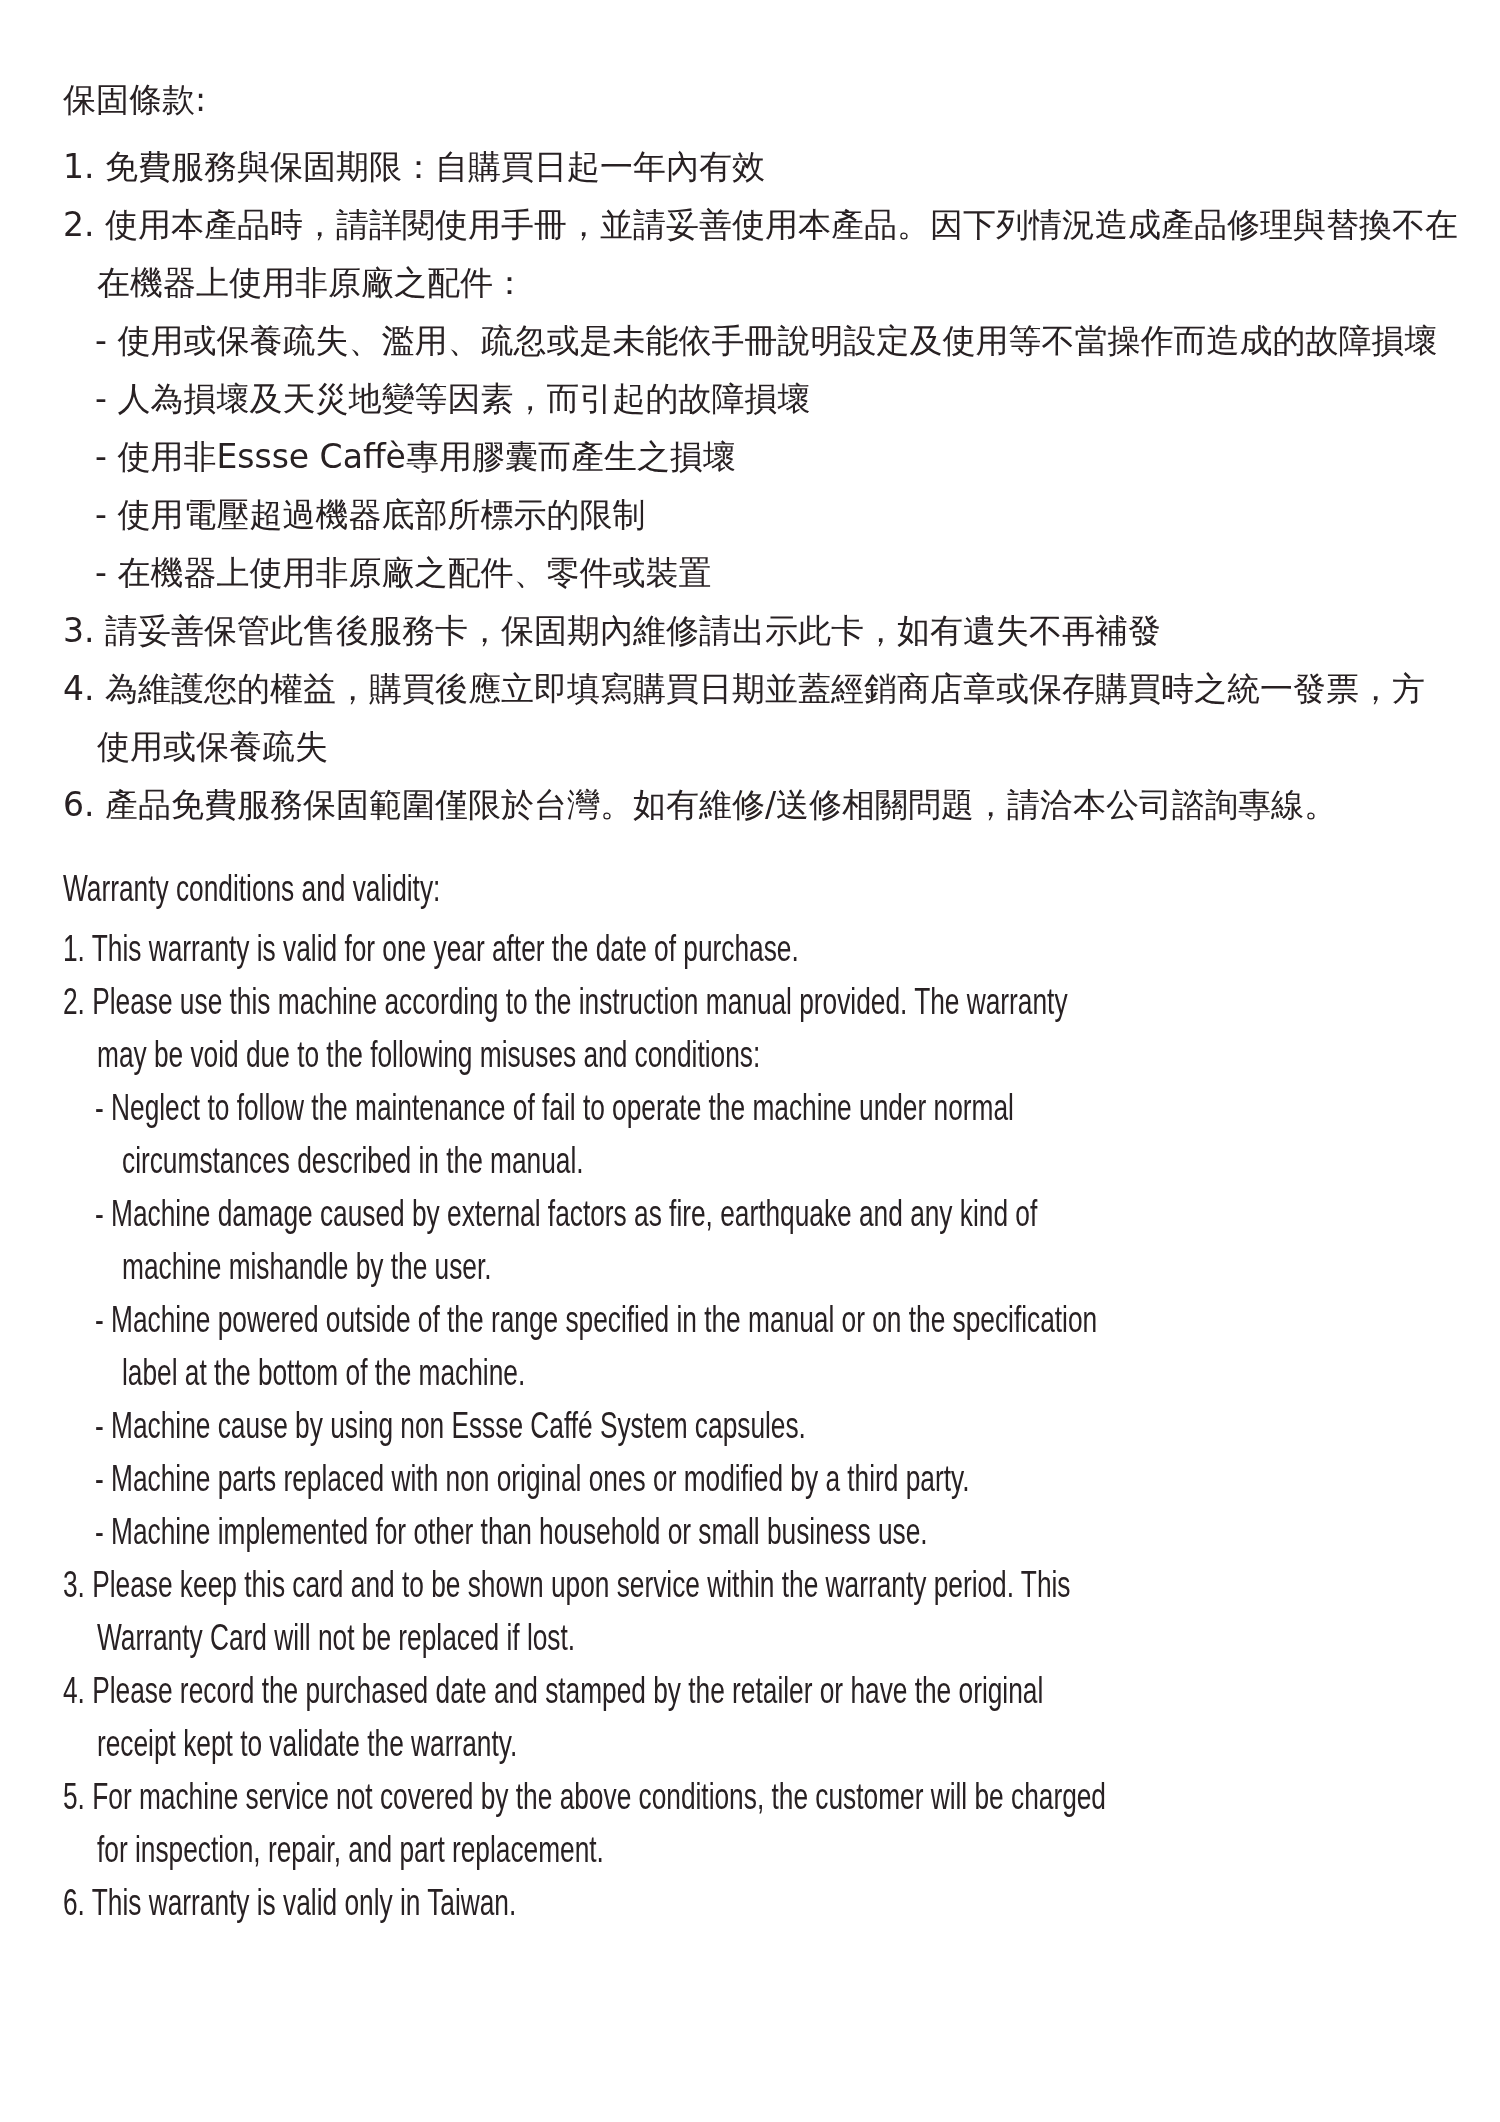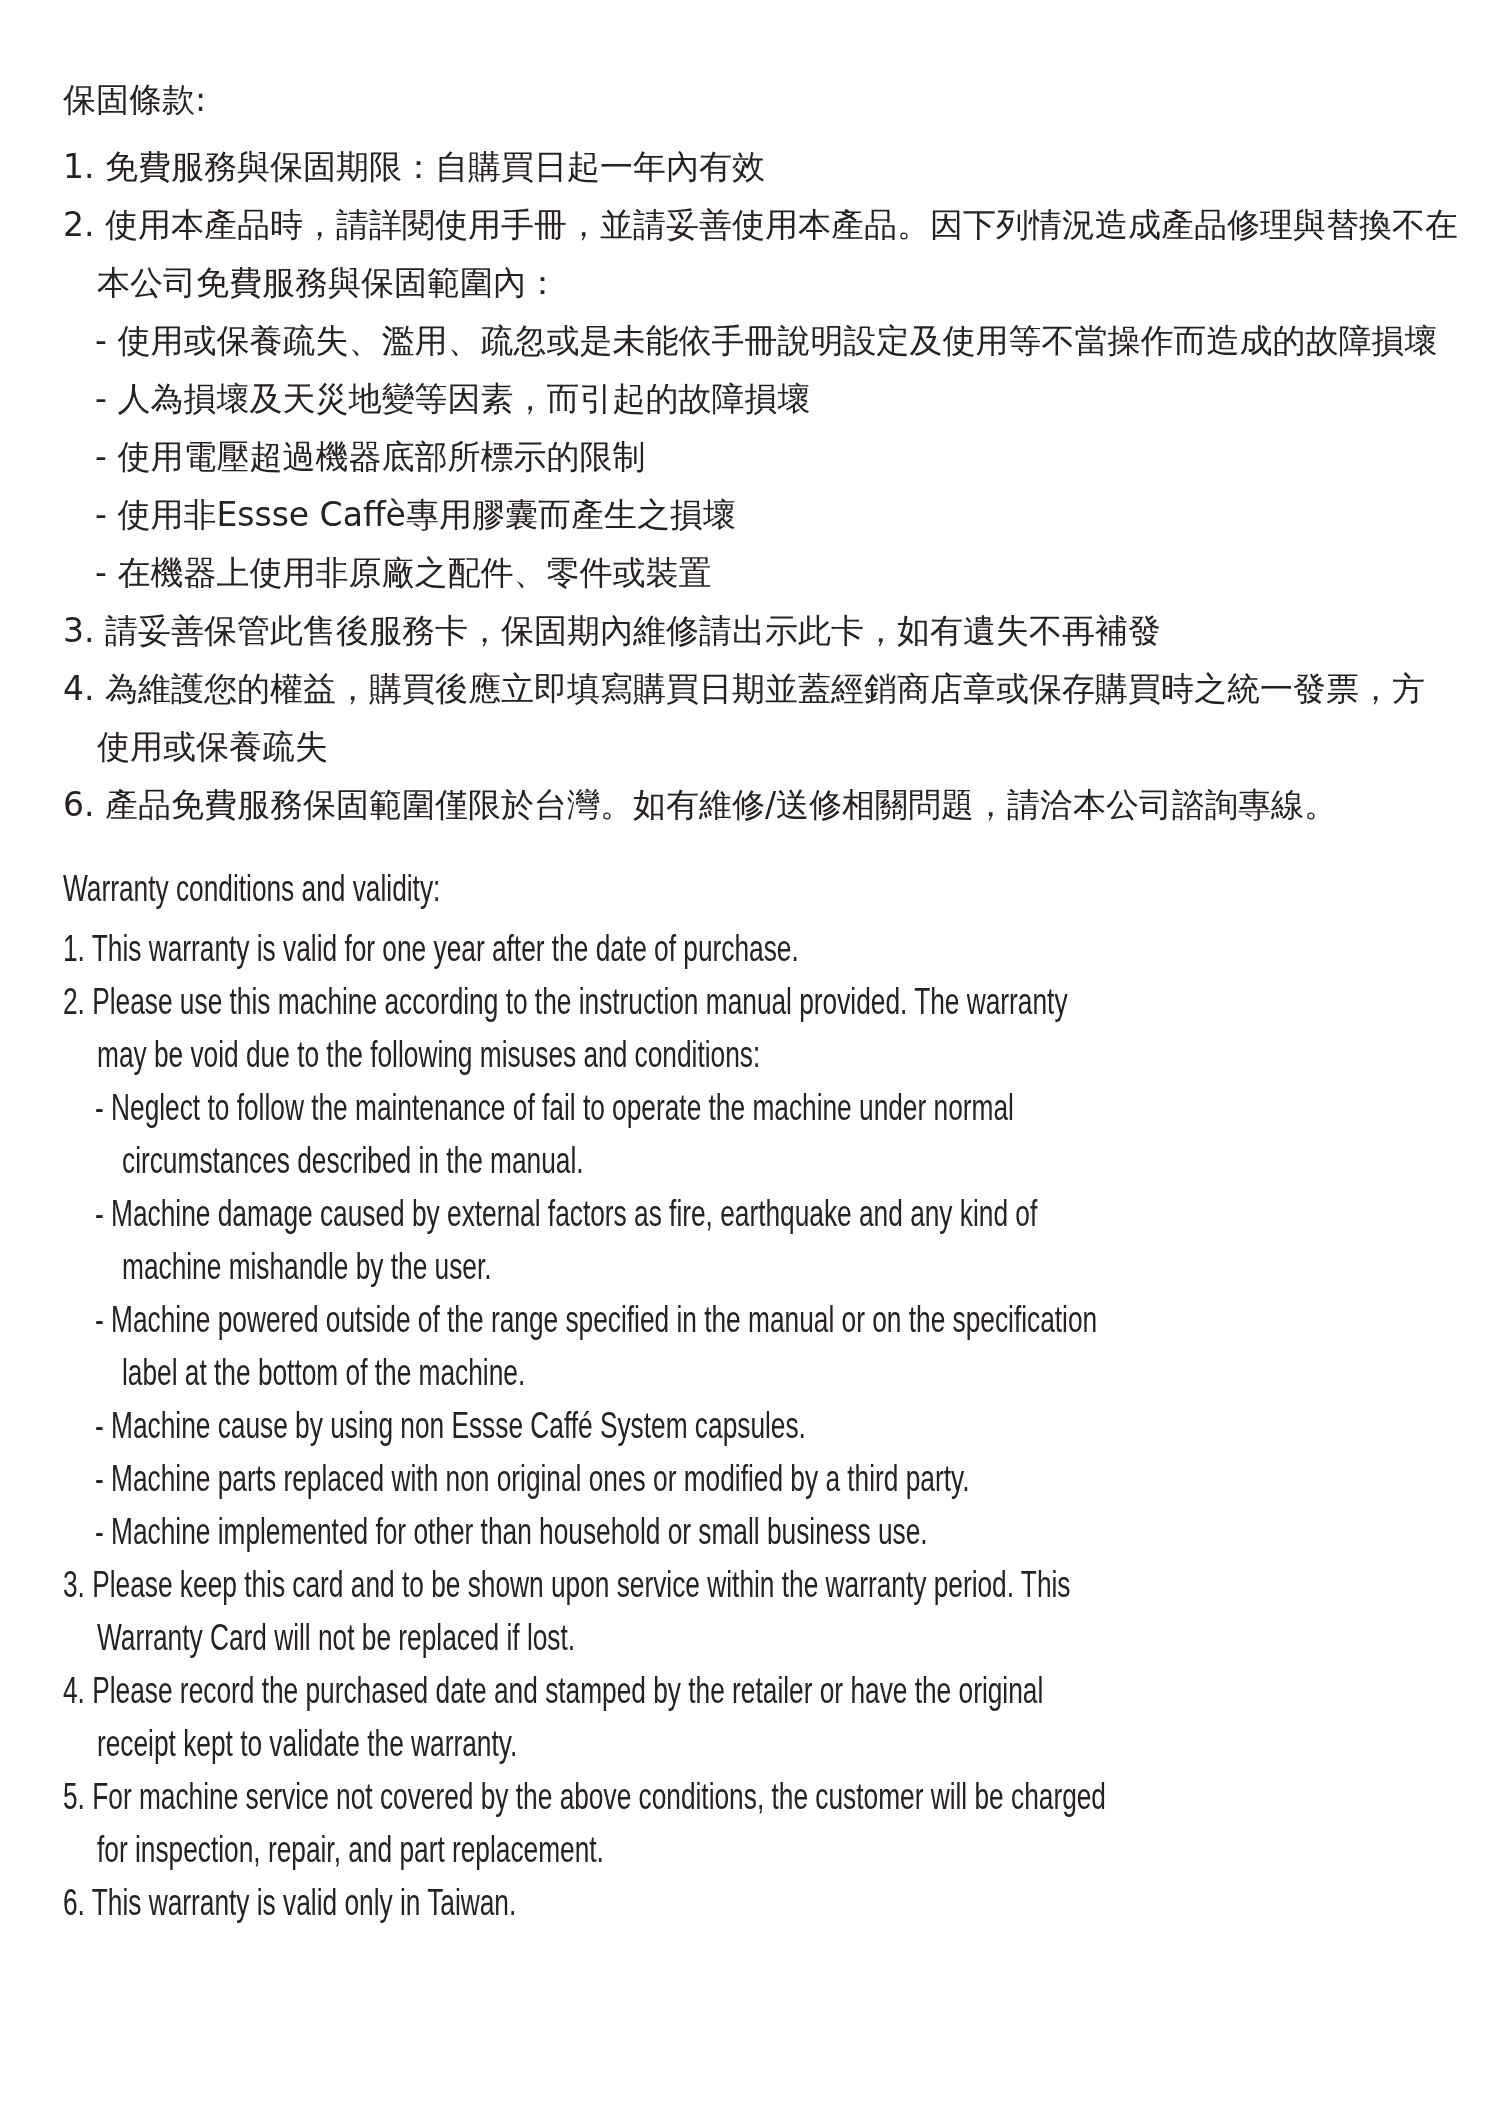--- a/index.html
+++ b/index.html
@@ -51,25 +51,25 @@
 </style>
 </head>
 <body>
 
 <div class="doc">
 
   <section class="zh" lang="zh-Hant">
     <div class="line l-head">保固條款:</div>
     <div class="line l-num first-item">1. 免費服務與保固期限：自購買日起一年內有效</div>
     <div class="line l-num">2. 使用本產品時，請詳閱使用手冊，並請妥善使用本產品。因下列情況造成產品修理與替換不在</div>
-    <div class="line l-cont">本公司免費服務與保固範圍內：</div>
+    <div class="line l-cont">在機器上使用非原廠之配件：</div>
     <div class="line l-dash">- 使用或保養疏失、濫用、疏忽或是未能依手冊說明設定及使用等不當操作而造成的故障損壞</div>
     <div class="line l-dash">- 人為損壞及天災地變等因素，而引起的故障損壞</div>
+    <div class="line l-dash">- 使用非Essse Caffè專用膠囊而產生之損壞</div>
     <div class="line l-dash">- 使用電壓超過機器底部所標示的限制</div>
-    <div class="line l-dash">- 使用非Essse Caffè專用膠囊而產生之損壞</div>
     <div class="line l-dash">- 在機器上使用非原廠之配件、零件或裝置</div>
     <div class="line l-num">3. 請妥善保管此售後服務卡，保固期內維修請出示此卡，如有遺失不再補發</div>
     <div class="line l-num">4. 為維護您的權益，購買後應立即填寫購買日期並蓋經銷商店章或保存購買時之統一發票，方</div>
     <div class="line l-cont">使用或保養疏失</div>
     <div class="line l-num">6. 產品免費服務保固範圍僅限於台灣。如有維修/送修相關問題，請洽本公司諮詢專線。</div>
   </section>
 
   <section class="en" lang="en">
     <div class="line l-head">Warranty conditions and validity:</div>
     <div class="line l-num first-item">1. This warranty is valid for one year after the date of purchase.</div>

